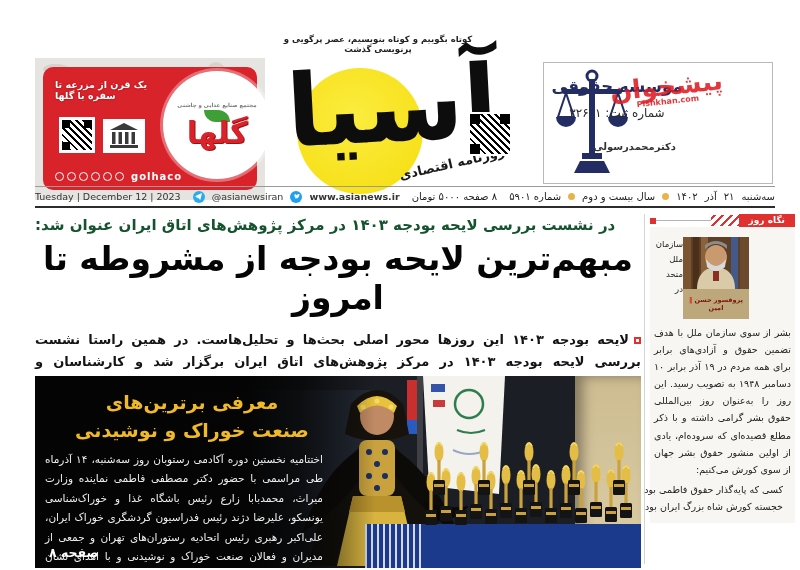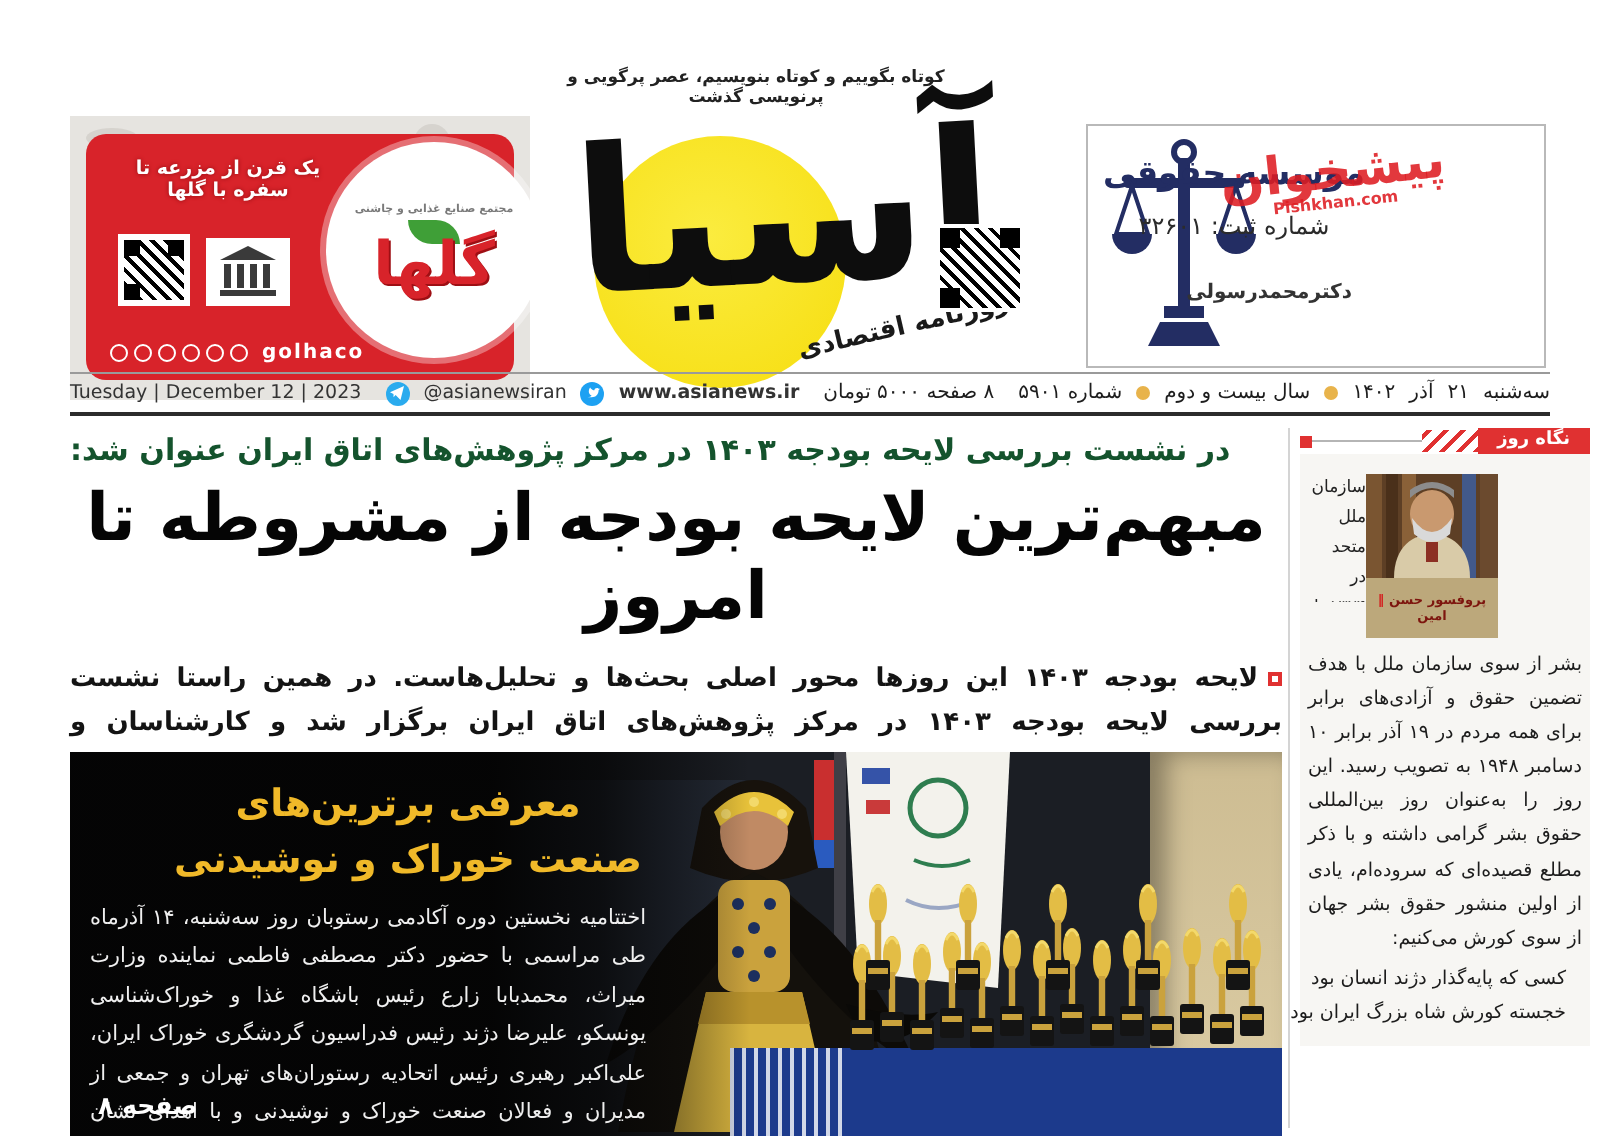--- a/index.html
+++ b/index.html
@@ -13,21 +13,21 @@
     background:#e6e4e0; overflow:hidden; }
   .golha-ad .spice { position:absolute; background:#cfccc6; border-radius:50%; opacity:.7; }
   .golha-red { position:absolute; inset:9px 8px 10px 8px; background:#d8232a; border-radius:10px; }
   .golha-circle { position:absolute; right:-14px; top:4px; width:108px; height:108px;
     background:#fff; border-radius:50%; display:flex; flex-direction:column;
     align-items:center; justify-content:center; box-shadow:0 0 0 3px rgba(255,255,255,.35); }
   .golha-tagline { font-size:5.5px; color:#7a7a7a; font-weight:bold; margin-bottom:2px; }
   .golha-brand { font-size:30px; font-weight:bold; color:#d8232a;
     text-shadow:1px 1px 0 #9e0f14; line-height:1; }
   .golha-leaf { width:26px; height:12px; background:#3f9f37; border-radius:0 12px 0 12px; margin-bottom:-4px; }
-  .golha-banner { position:absolute; left:12px; top:12px; width:118px; text-align:center;
+  .golha-banner { position:absolute; left:12px; top:12px; width:118px; text-align:left;
     color:#fff; font-size:9.5px; font-weight:bold; text-shadow:0 0 2px #8e0d12; }
   .golha-qr { position:absolute; left:16px; top:50px; width:36px; height:36px; background:#fff;
     border:3px solid #fff;
     background-image:
       linear-gradient(#000,#000), linear-gradient(#000,#000), linear-gradient(#000,#000),
       repeating-linear-gradient(45deg,#000 0 2px,#fff 2px 5px);
     background-size:8px 8px,8px 8px,8px 8px,100% 100%;
     background-position:0 0,100% 0,0 100%,0 0; background-repeat:no-repeat; }
   .golha-building { position:absolute; left:60px; top:52px; width:42px; height:34px;
     background:#fff; display:flex; align-items:center; justify-content:center; }
@@ -94,21 +94,21 @@
     background:linear-gradient(180deg,#cdbc92,#dccda5); box-shadow:inset 8px 0 12px rgba(0,0,0,.35); }
   .ph-flag { position:absolute; left:372px; top:0; width:104px; height:122px; }
   .ph-table { position:absolute; left:330px; bottom:0; width:276px; height:44px;
     background:#1c3a8c; }
   .ph-table::after { content:""; position:absolute; left:0; top:0; width:60px; height:100%;
     background:repeating-linear-gradient(90deg, rgba(255,255,255,.8) 0 2px, transparent 2px 6px); }
   .ph-trophies { position:absolute; left:388px; bottom:30px; }
   .ph-woman { position:absolute; left:238px; top:6px; }
   .ph-overlay { position:absolute; left:0; top:0; width:340px; height:100%;
     background:linear-gradient(to right, rgba(4,4,4,.985) 62%, rgba(4,4,4,.75) 78%, transparent 100%); }
-  .ph-title { position:absolute; top:13px; left:28px; width:282px; text-align:center;
+  .ph-title { position:absolute; top:13px; left:16px; width:282px; text-align:center;
     color:#f0b929; font-size:19px; font-weight:bold; line-height:1.45; }
   .ph-body { position:absolute; top:74px; left:10px; width:278px; color:#efefef;
     font-size:10.5px; line-height:1.85; text-align:justify; }
   .ph-pageref { position:absolute; bottom:8px; left:14px; color:#fff; font-size:12.5px; font-weight:bold; }
   
   .right-col { position:absolute; left:650px; top:214px; width:145px; }
   .tag-row { display:flex; align-items:center; height:13px; direction:ltr; }
   .tag-row .rsq { width:6px; height:6px; background:#e03131; }
   .tag-row .line { flex:1; border-top:1px solid #b5b5b5; }
   .tag-row .hatch { width:28px; height:11px;
@@ -351,19 +351,19 @@
           <path d="M23 22 Q33 36 43 22 L42 30 Q33 38 24 30 Z" fill="#d9d9d9"></path>
           <path d="M22 12 Q33 2 44 12 L44 8 Q33 0 22 8 Z" fill="#8c8c8c"></path>
           <rect x="30" y="34" width="6" height="10" fill="#8c2f23"></rect>
         </svg>
         <div class="rc-caption"><span class="mark">‖</span> <span>پروفسور حسن امین</span></div>
       </div>
       <div class="rc-gap"></div>
     </div>
     <p class="rc-body">بشر از سوی سازمان ملل با هدف تضمین حقوق و آزادی‌های برابر برای همه مردم در ۱۹ آذر برابر ۱۰ دسامبر ۱۹۴۸ به تصویب رسید. این روز را به‌عنوان روز بین‌المللی حقوق بشر گرامی داشته و با ذکر مطلع قصیده‌ای که سروده‌ام، یادی از اولین منشور حقوق بشر جهان از سوی کورش می‌کنیم:</p>
     <div class="rc-poem">
-      <div>کسی که پایه‌گذار دژند انسان بود</div>
+      <div>کسی که پایه‌گذار حقوق فاطمی بود</div>
       <div>خجسته کورش شاه بزرگ ایران بود</div>
 
     </div>
   </div>
 
 </div>
 
 </body></html>

